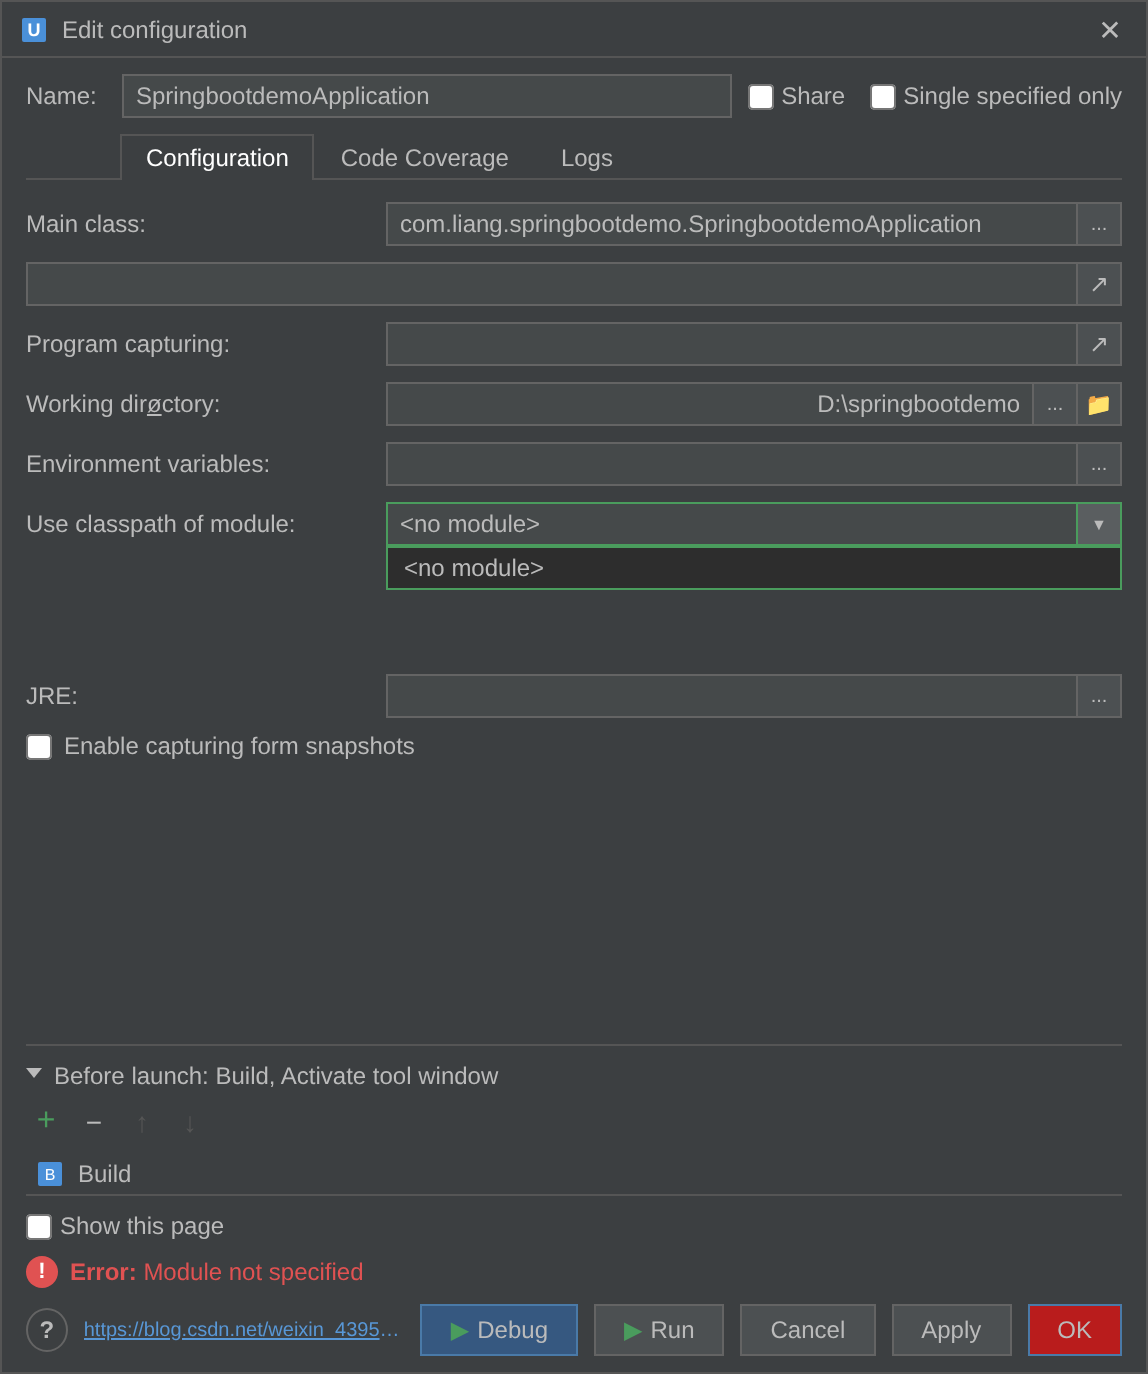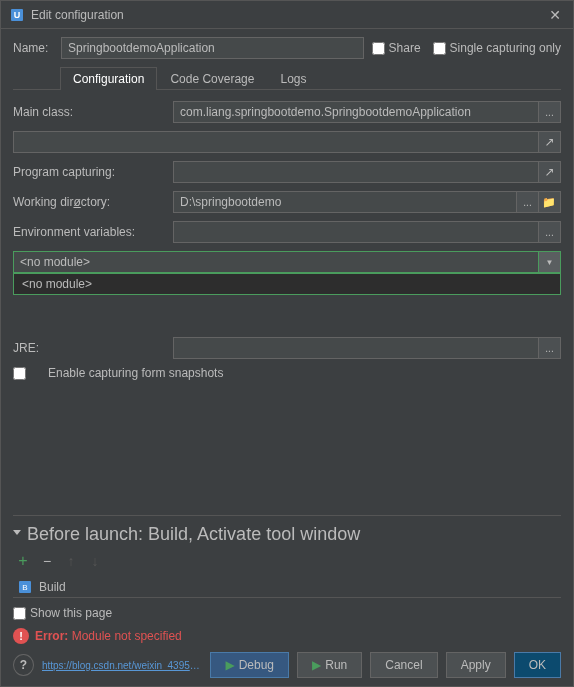--- a/index.html
+++ b/index.html
@@ -118,20 +118,21 @@
     }
     .form-area {
       flex: 1;
       overflow-y: auto;
     }
     .form-row {
       display: flex;
       align-items: center;
       margin-bottom: 6px;
       min-height: 24px;
+      gap: 20px;
     }
     .form-label {
       width: 160px;
       color: #bbbbbb;
       flex-shrink: 0;
       font-size: 12px;
     }
     .form-label .underline {
       text-decoration: underline;
       text-decoration-color: #bbbbbb;
@@ -220,39 +221,39 @@
       align-items: center;
       justify-content: center;
       color: #bbbbbb;
       font-size: 8px;
       flex-shrink: 0;
       cursor: pointer;
     }
     .enable-snapshot {
       display: flex;
       align-items: flex-end;
-      gap: 22px;
+      gap: 6px;
       margin-top: 4px;
       margin-bottom: 8px;
     }
     .divider {
       height: 1px;
       background: #555;
       margin: 8px 0;
     }
     .before-launch {
       flex-shrink: 0;
     }
     .before-launch-header {
       display: flex;
       align-items: center;
       gap: 6px;
       margin-bottom: 6px;
       color: #bbbbbb;
-      font-size: 18px;
+      font-size: 12px;
     }
     .triangle {
       width: 0;
       height: 0;
       border-left: 5px solid #bbbbbb;
       border-top: 4px solid transparent;
       border-bottom: 4px solid transparent;
       cursor: pointer;
     }
     .triangle.open {
@@ -340,21 +341,21 @@
     .action-btn {
       padding: 4px 14px;
       background: #4c5052;
       border: 1px solid #646464;
       color: #bbbbbb;
       cursor: pointer;
       font-size: 12px;
       height: 26px;
     }
     .action-btn.primary {
-      background: #0c4a6e;
+      background: #b91c1c;
       border-color: #4a7aa8;
     }
     .help-btn {
       width: 22px;
       height: 22px;
       background: transparent;
       border: 1px solid #646464;
       border-radius: 50%;
       color: #bbbbbb;
       cursor: pointer;
@@ -410,21 +411,21 @@
     <div class="name-row">
       <span class="name-label">Name:</span>
       <input class="name-input" type="text" value="SpringbootdemoApplication" style="">
       <div class="name-options">
         <div class="checkbox-group">
           <input type="checkbox" style="">
           <span>Share</span>
         </div>
         <div class="checkbox-group">
           <input type="checkbox" style="">
-          <span>Single capturing only</span>
+          <span>Single specified only</span>
         </div>
       </div>
     </div>
 
     <div class="tabs">
       <div class="tab active">Configuration</div>
       <div class="tab">Code Coverage</div>
       <div class="tab">Logs</div>
     </div>
 
@@ -449,35 +450,36 @@
         <span class="form-label">Program capturing:</span>
         <div class="input-with-btn">
           <input class="form-input" type="text" style="flex: 1 1 0%;">
           <div class="input-side-btn" style="font-size:12px">↗</div>
         </div>
       </div>
 
       <div class="form-row">
         <span class="form-label">Working dir<span style="text-decoration:underline">ø</span>ctory:</span>
         <div class="input-with-btn">
-          <input class="form-input" type="text" style="flex: 1 1 0%;" value="D:\springbootdemo">
+          <input class="form-input" type="text" style="flex: 1 1 0%; text-align: right;" value="D:\springbootdemo">
           <div class="input-side-btn">...</div>
           <div class="input-side-btn" style="font-size:11px">📁</div>
         </div>
       </div>
 
       <div class="form-row">
         <span class="form-label">Environment variables:</span>
         <div class="input-with-btn">
           <input class="form-input" type="text" style="flex: 1 1 0%;">
           <div class="input-side-btn">...</div>
         </div>
       </div>
 
       <div class="form-row">
+        <span class="form-label">Use classpath of module:</span>
         <div style="display:flex;flex:1;position:relative;">
           <div class="select-field dropdown-open" style="flex:1;display:flex;align-items:center;font-size:12px;">
             <span>&lt;no module&gt;</span>
           </div>
           <div class="select-arrow">▼</div>
 
           <ul class="dropdown-list">
             <li>&lt;no module&gt;</li>
           </ul>
         </div>

